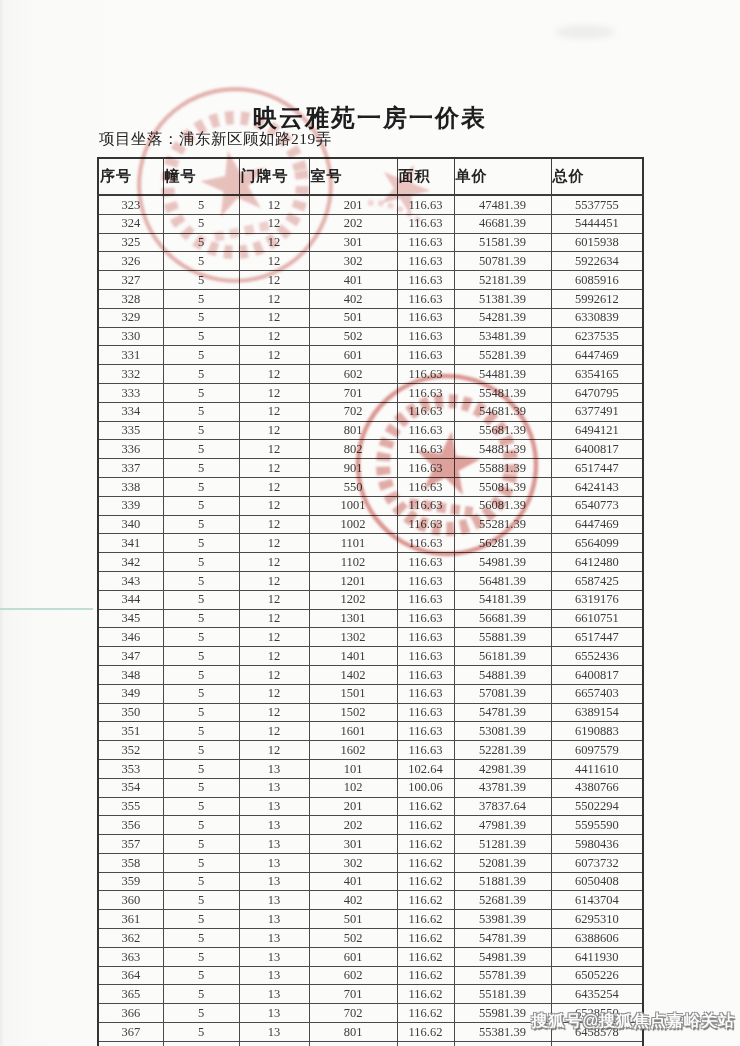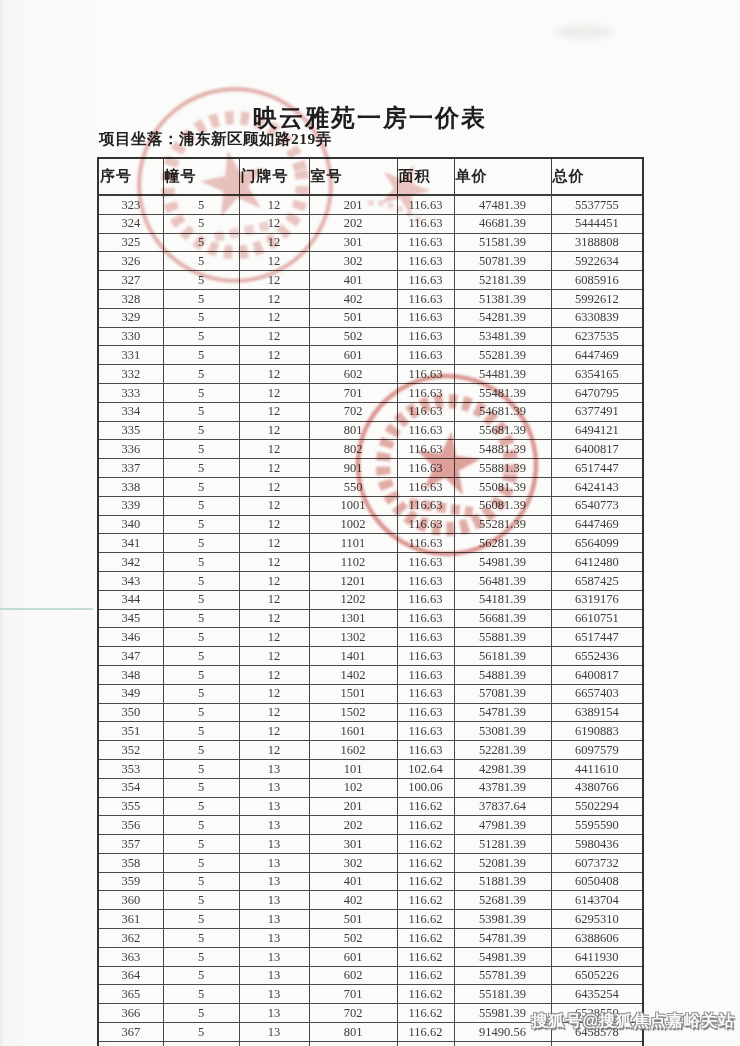--- a/index.html
+++ b/index.html
@@ -13,21 +13,21 @@
     background:linear-gradient(90deg,#ececea 0px,#f6f6f4 4px,#f9f9f7 30px,#fbfbfa 120px);
   }
   .doc-title{
     position:absolute;left:0;top:74px;width:740px;
     text-align:center;font-size:24px;font-weight:bold;color:#1e1e1e;
     letter-spacing:2px;
     margin-top:28px;
   }
   .location-line{
     position:absolute;left:99px;top:129px;
-    font-size:15.5px;font-weight:bold;color:#222;letter-spacing:0.5px;
+    font-size:15.5px;font-weight:normal;color:#222;letter-spacing:0.5px;
   }
   .price-table{
     position:absolute;left:97px;top:157px;width:545px;
     border-collapse:collapse;table-layout:fixed;
     background:transparent;
   }
   .price-table col.c0{width:65px}
   .price-table col.c1{width:76px}
   .price-table col.c2{width:70px}
   .price-table col.c3{width:88px}
@@ -114,21 +114,21 @@
           <td>46681.39</td>
           <td>5444451</td>
         </tr>
         <tr>
           <td>325</td>
           <td>5</td>
           <td>12</td>
           <td>301</td>
           <td>116.63</td>
           <td>51581.39</td>
-          <td>3188808</td>
+          <td>6015938</td>
         </tr>
         <tr>
           <td>326</td>
           <td>5</td>
           <td>12</td>
           <td>302</td>
           <td>116.63</td>
           <td>50781.39</td>
           <td>5922634</td>
         </tr>
@@ -491,21 +491,21 @@
           <td>116.62</td>
           <td>55981.39</td>
           <td>6528550</td>
         </tr>
         <tr>
           <td>367</td>
           <td>5</td>
           <td>13</td>
           <td>801</td>
           <td>116.62</td>
-          <td>91490.56</td>
+          <td>55381.39</td>
           <td>6458578</td>
         </tr>
         <tr>
           <td>368</td>
           <td>5</td>
           <td>13</td>
           <td>802</td>
           <td>116.62</td>
           <td>56181.39</td>
           <td>6551874</td>

